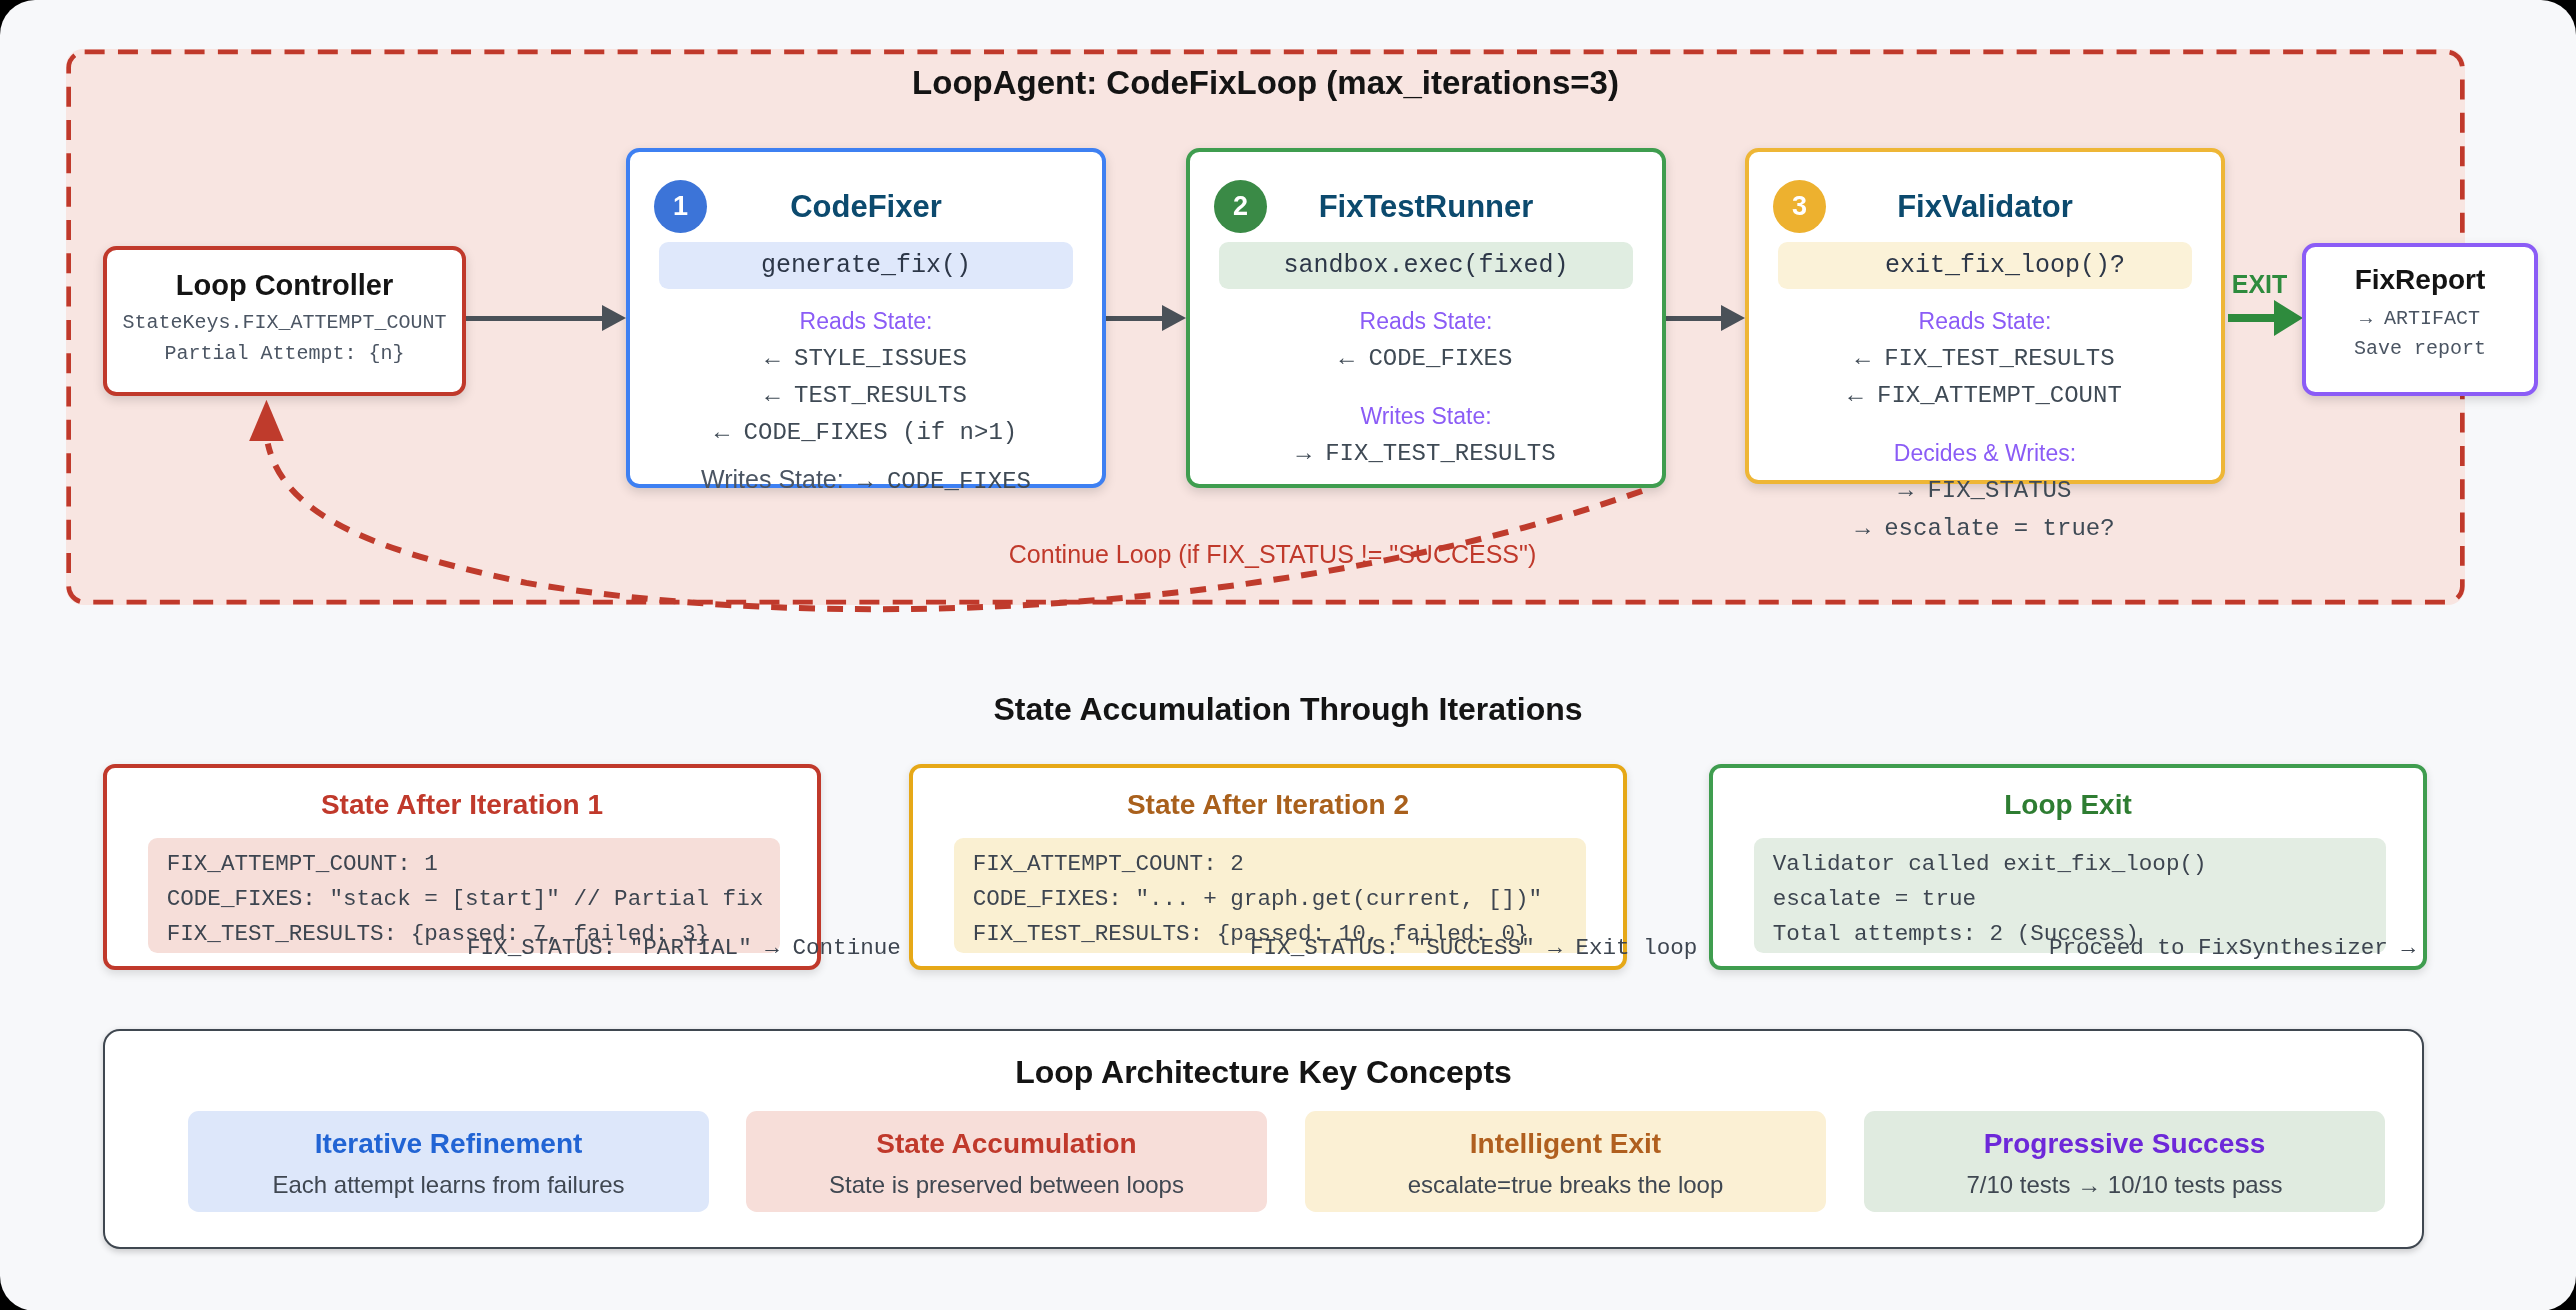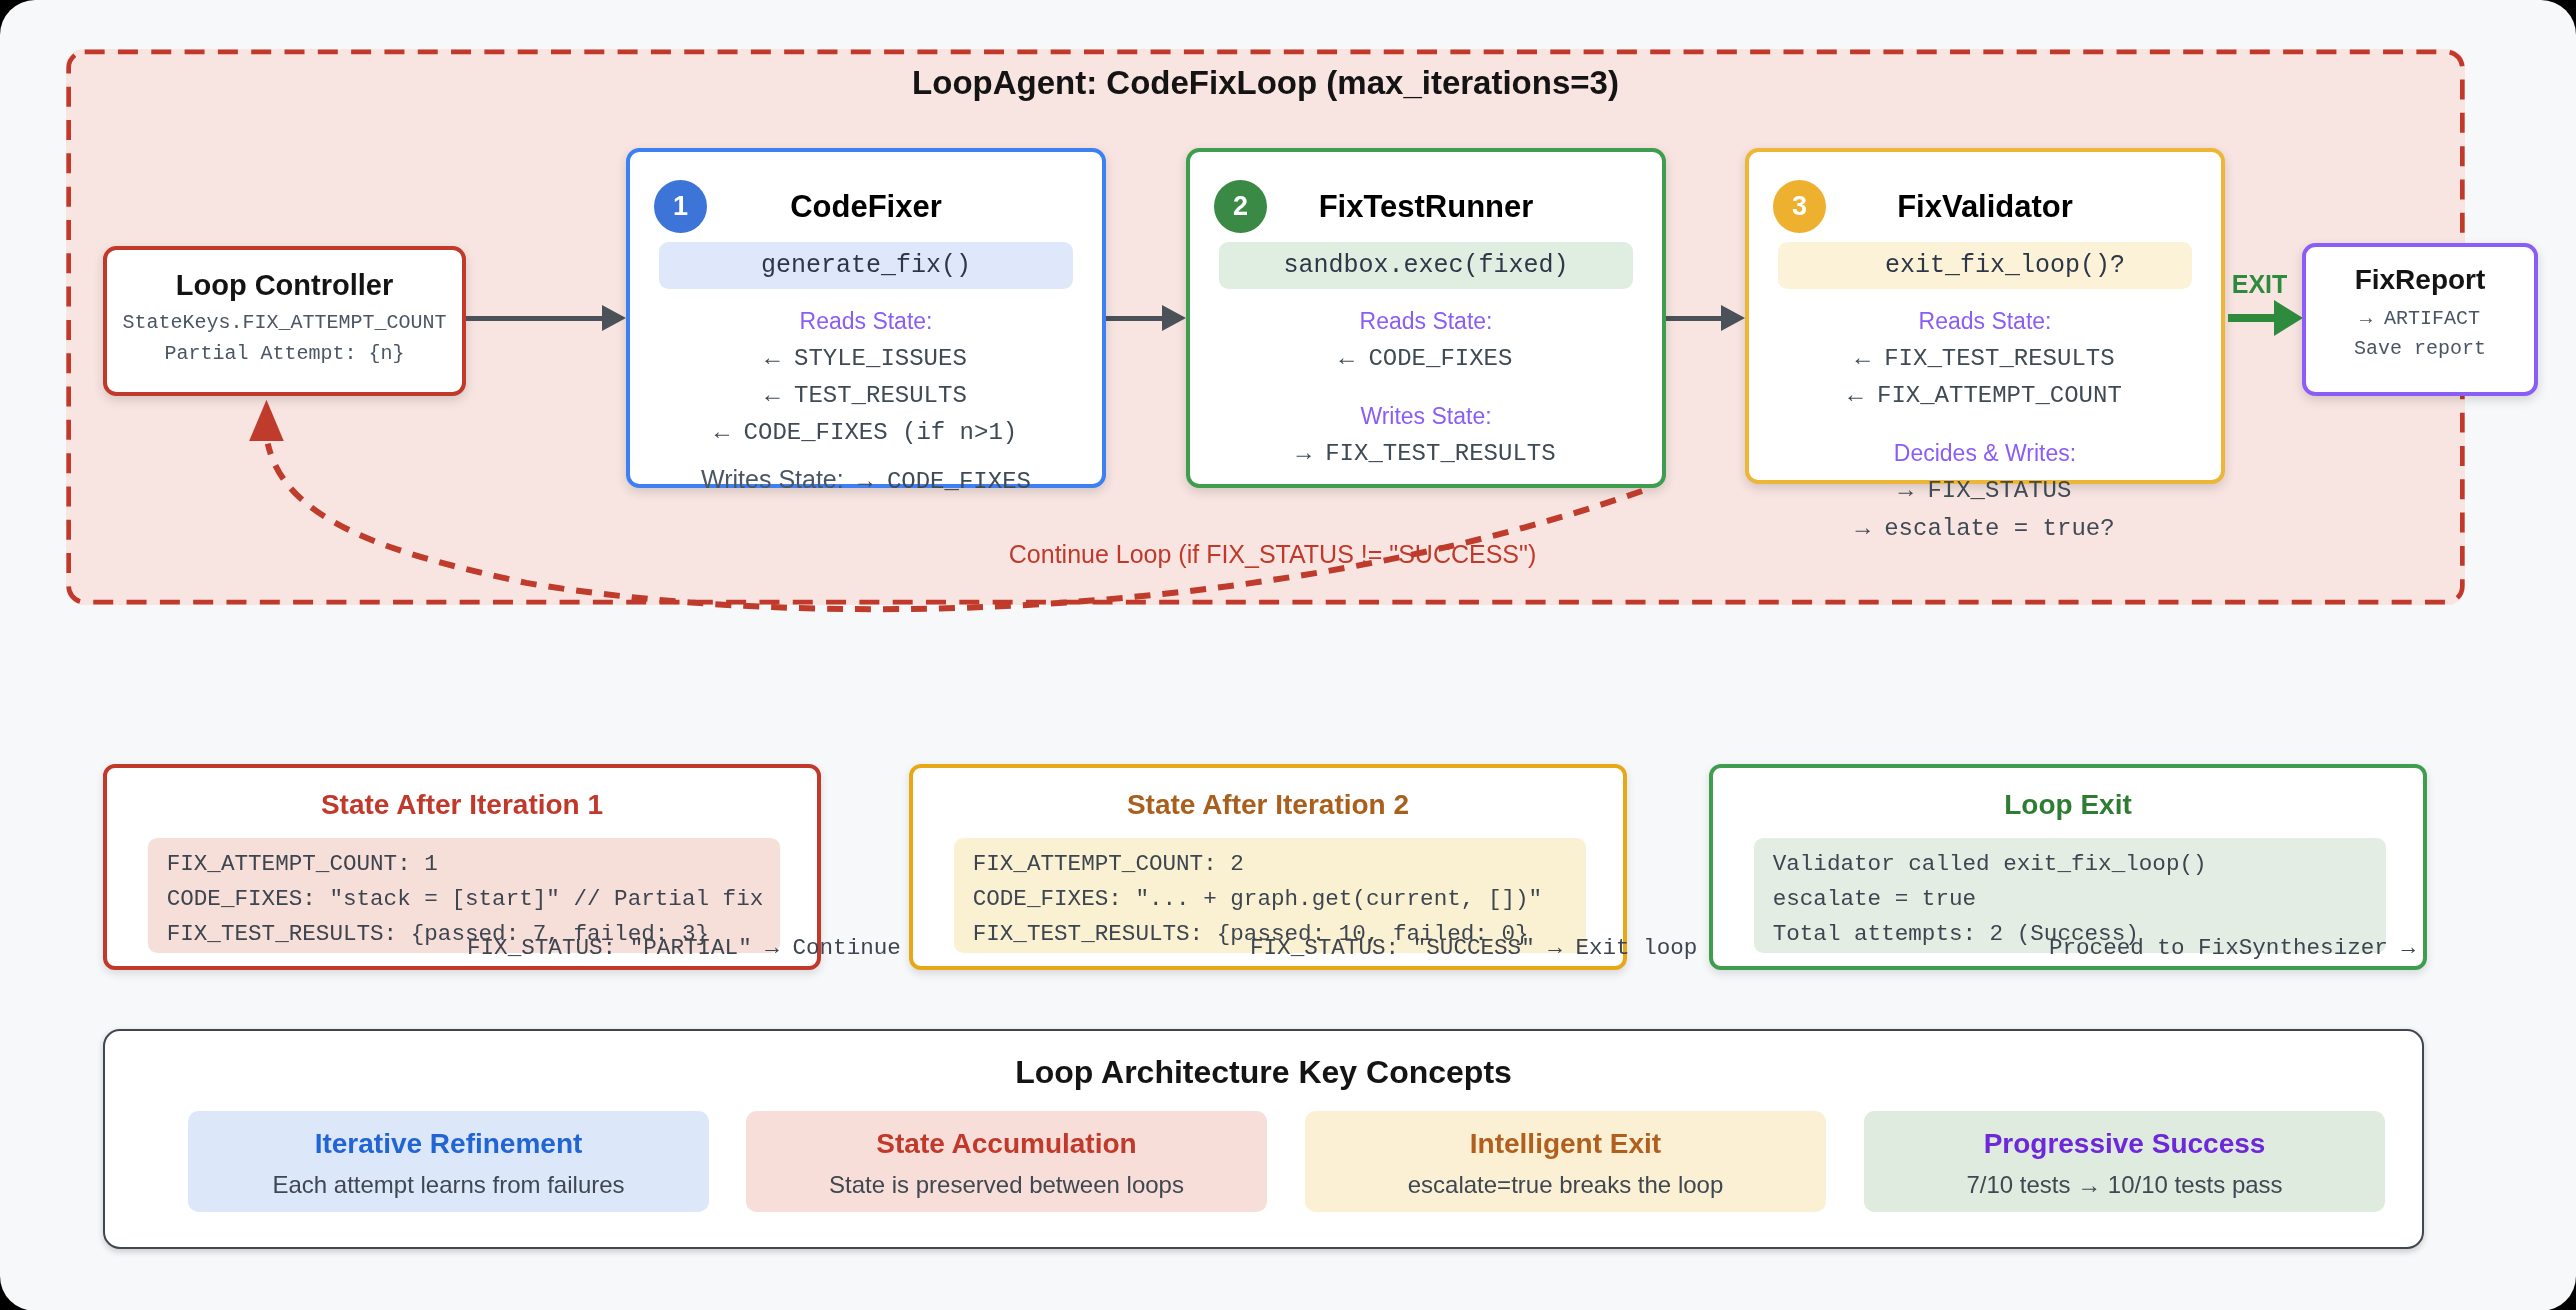--- a/index.html
+++ b/index.html
@@ -23,21 +23,21 @@
   .lc-line + .lc-line{margin-top:8px;}
 
   
   .agent{border-width:4px;border-style:solid;}
   .agent-codefixer{left:626px;top:148px;width:480px;height:340px;border-color:#3e80f2;}
   .agent-fixtestrunner{left:1186px;top:148px;width:480px;height:340px;border-color:#3f9d4f;}
   .agent-fixvalidator{left:1745px;top:148px;width:480px;height:336px;border-color:#eeb636;overflow:visible;}
   .badge{position:absolute;left:24px;top:28px;width:53px;height:53px;border-radius:50%;
          color:#fff;font-size:27px;font-weight:bold;line-height:53px;text-align:center;}
   .badge-blue{background:#3c74d8;} .badge-green{background:#3a8a46;} .badge-amber{background:#edb12f;}
-  .agent-title{margin-top:36px;font-size:31px;font-weight:bold;color:#000000;line-height:37px;}
+  .agent-title{margin-top:36px;font-size:31px;font-weight:bold;color:#0c4a6e;line-height:37px;}
   .pill{margin:17.3px 29px 0;height:47px;line-height:47px;border-radius:9.3px;font-size:25px;color:#2d3748;}
   .pill-blue{background:#dfe8fb;} .pill-green{background:#e0ede1;} .pill-amber{background:#fbf2d8;padding-left:40px;}
   .s-label{margin-top:17.3px;font-size:23px;color:#8b5cf6;line-height:29px;}
   .s-label.gap{margin-top:29px;}
   .s-item{margin-top:9.3px;font-size:24px;color:#3f4a55;line-height:28px;white-space:pre;}
   .writes-inline{margin-top:17.3px;line-height:29px;}
   .writes-inline .lbl{font-size:25px;color:#4b5563;}
   .writes-inline .val{font-size:24px;color:#3f4a55;}
 
   
@@ -153,20 +153,21 @@
     <path d="M 2465 737 C 1900 935, 1200 945, 790 875 C 580 830, 428 782, 402 666" fill="none" stroke="#bf3b2c" stroke-width="9" stroke-dasharray="24 18"></path>
     <polygon points="400,600 374,662 426,662" fill="#bf3b2c"></polygon>
   </svg>
 
   <div class="abs node fixreport">
     <div class="fr-title">FixReport</div>
     <div class="fr-line mono">→ ARTIFACT</div>
     <div class="fr-line mono">Save report</div>
   </div>
 
+  <div class="abs state-heading">State Accumulation Through Iterations</div>
 
   <div class="abs state-box state-box-1">
     <div class="state-title st-red">State After Iteration 1</div>
     <div class="code-block cb-pink mono"><span>FIX_ATTEMPT_COUNT: 1</span>
 <span>CODE_FIXES: "stack = [start]" // Partial fix</span>
 <span>FIX_TEST_RESULTS: {passed: 7, failed: 3}</span></div>
     <div class="status-line mono" style="left:360px;">FIX_STATUS: "PARTIAL" → Continue loop</div>
   </div>
 
   <div class="abs state-box state-box-2">

